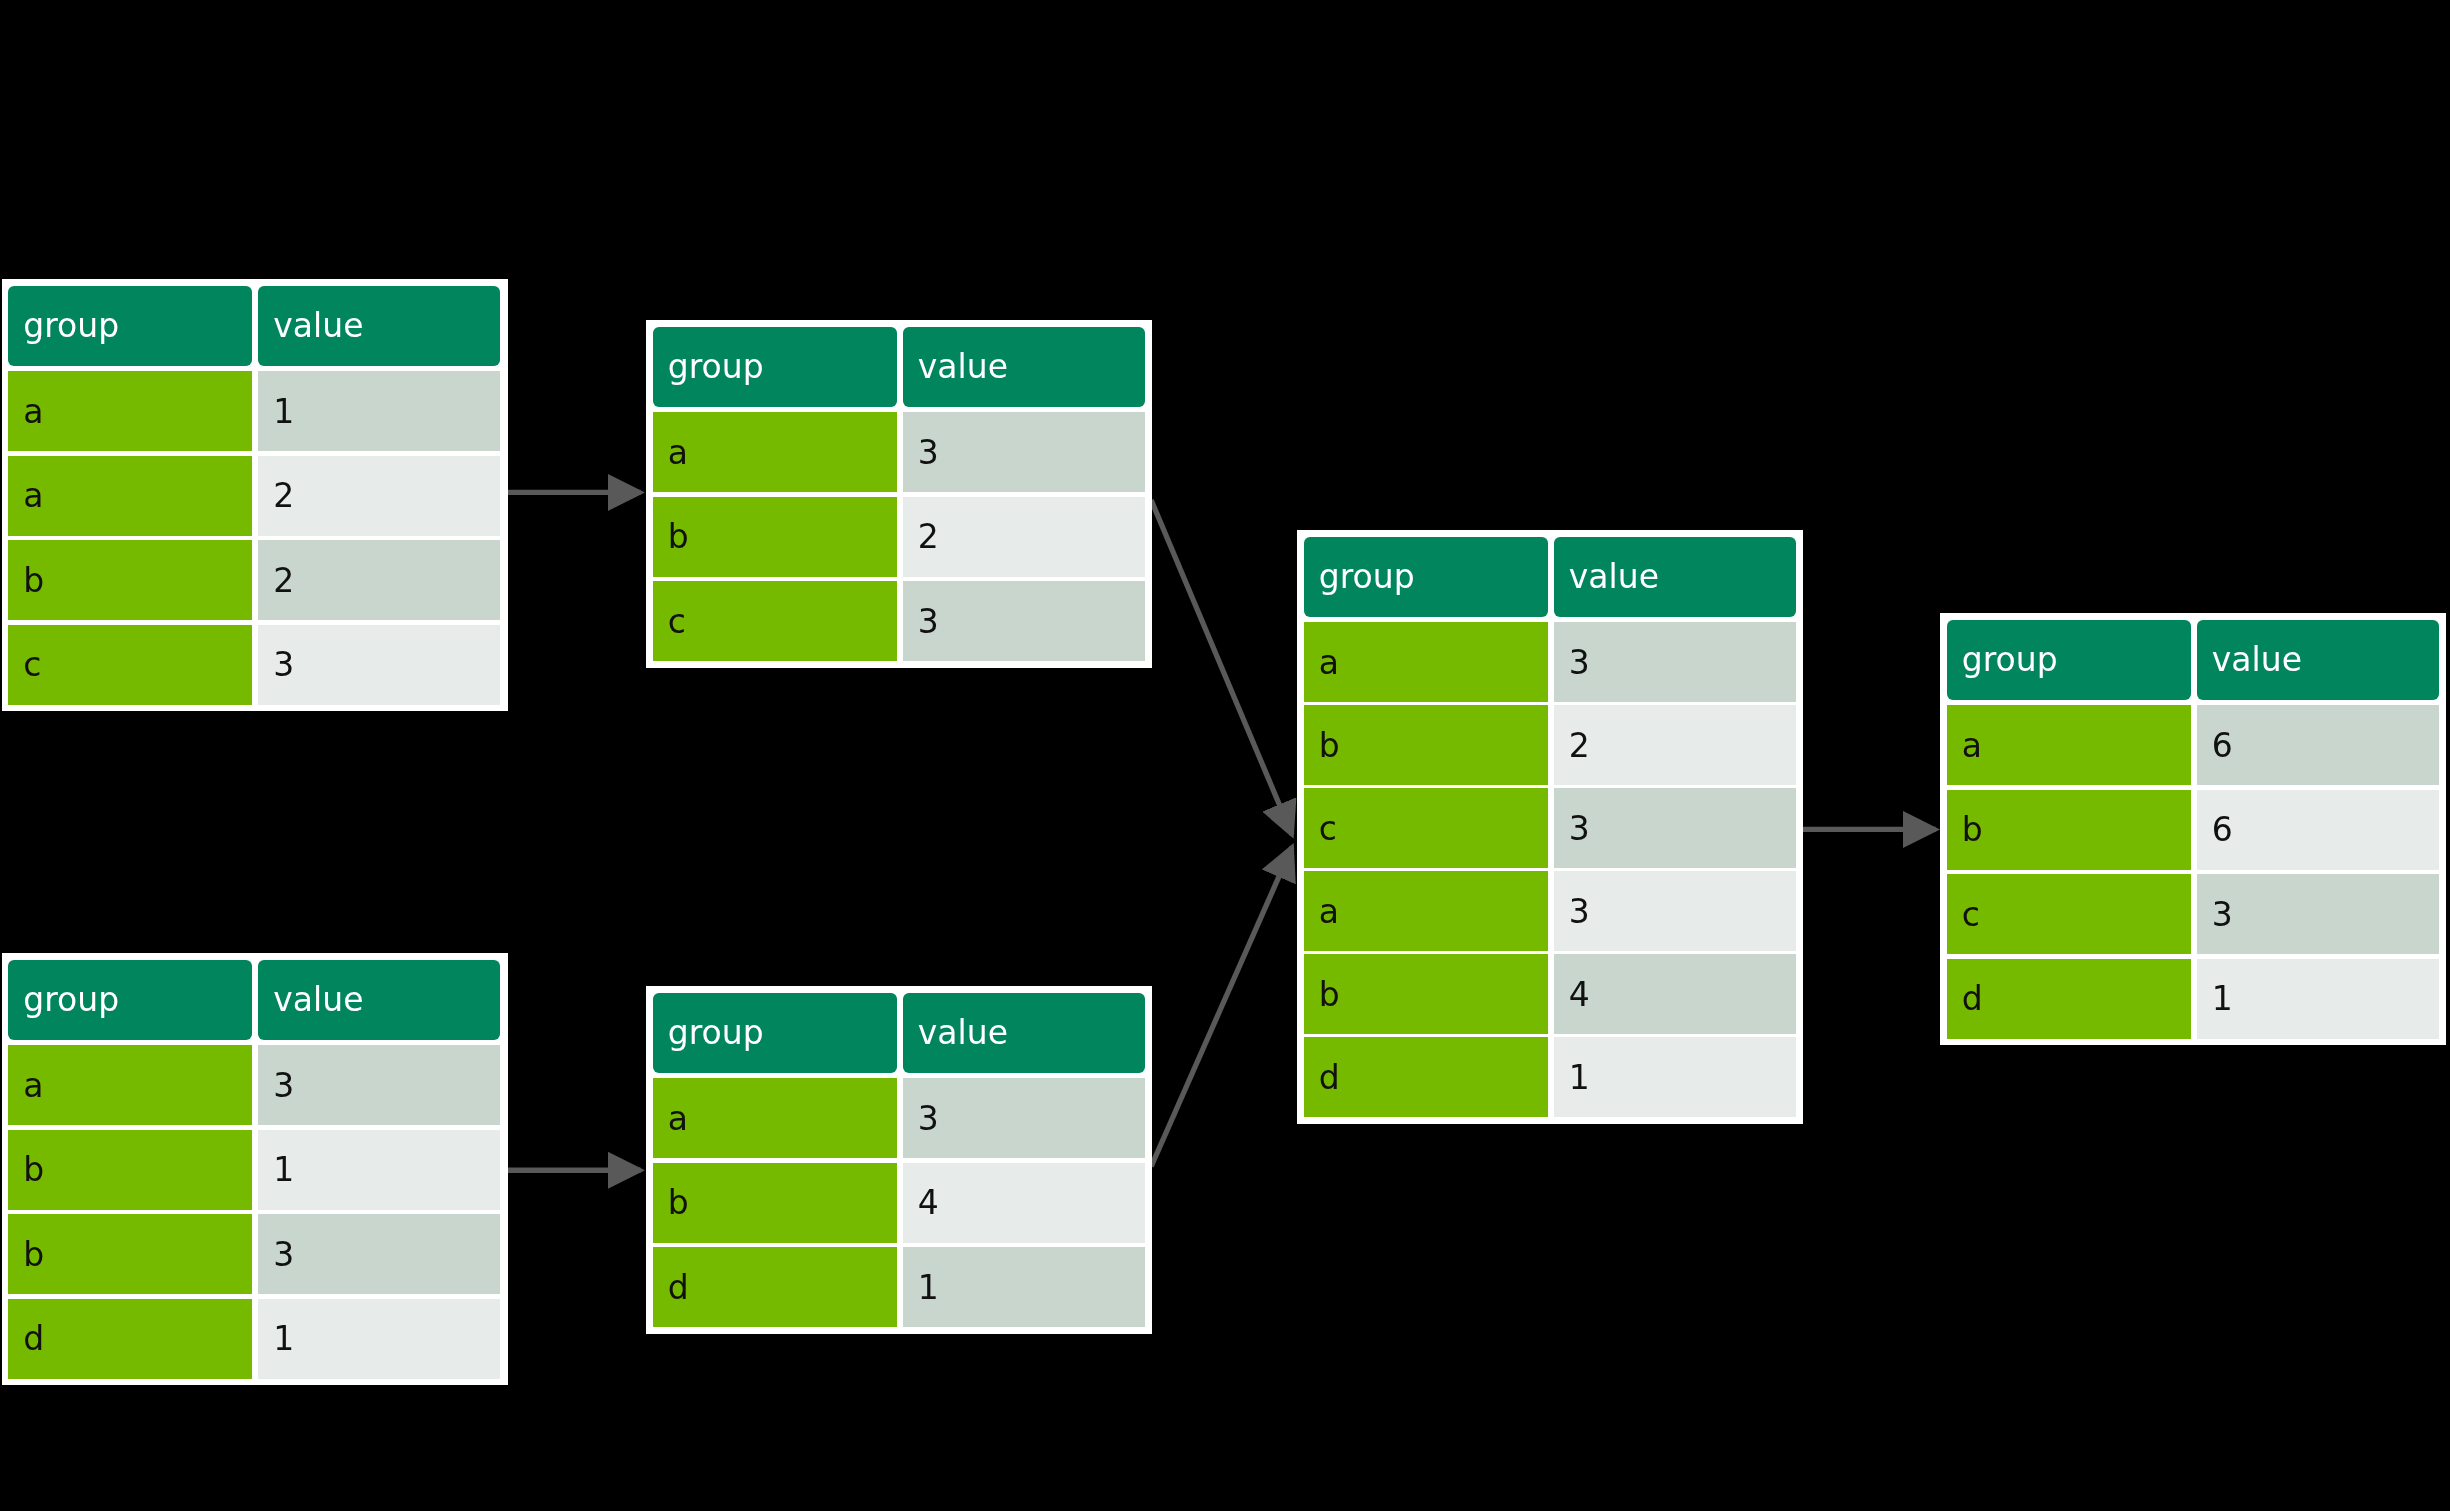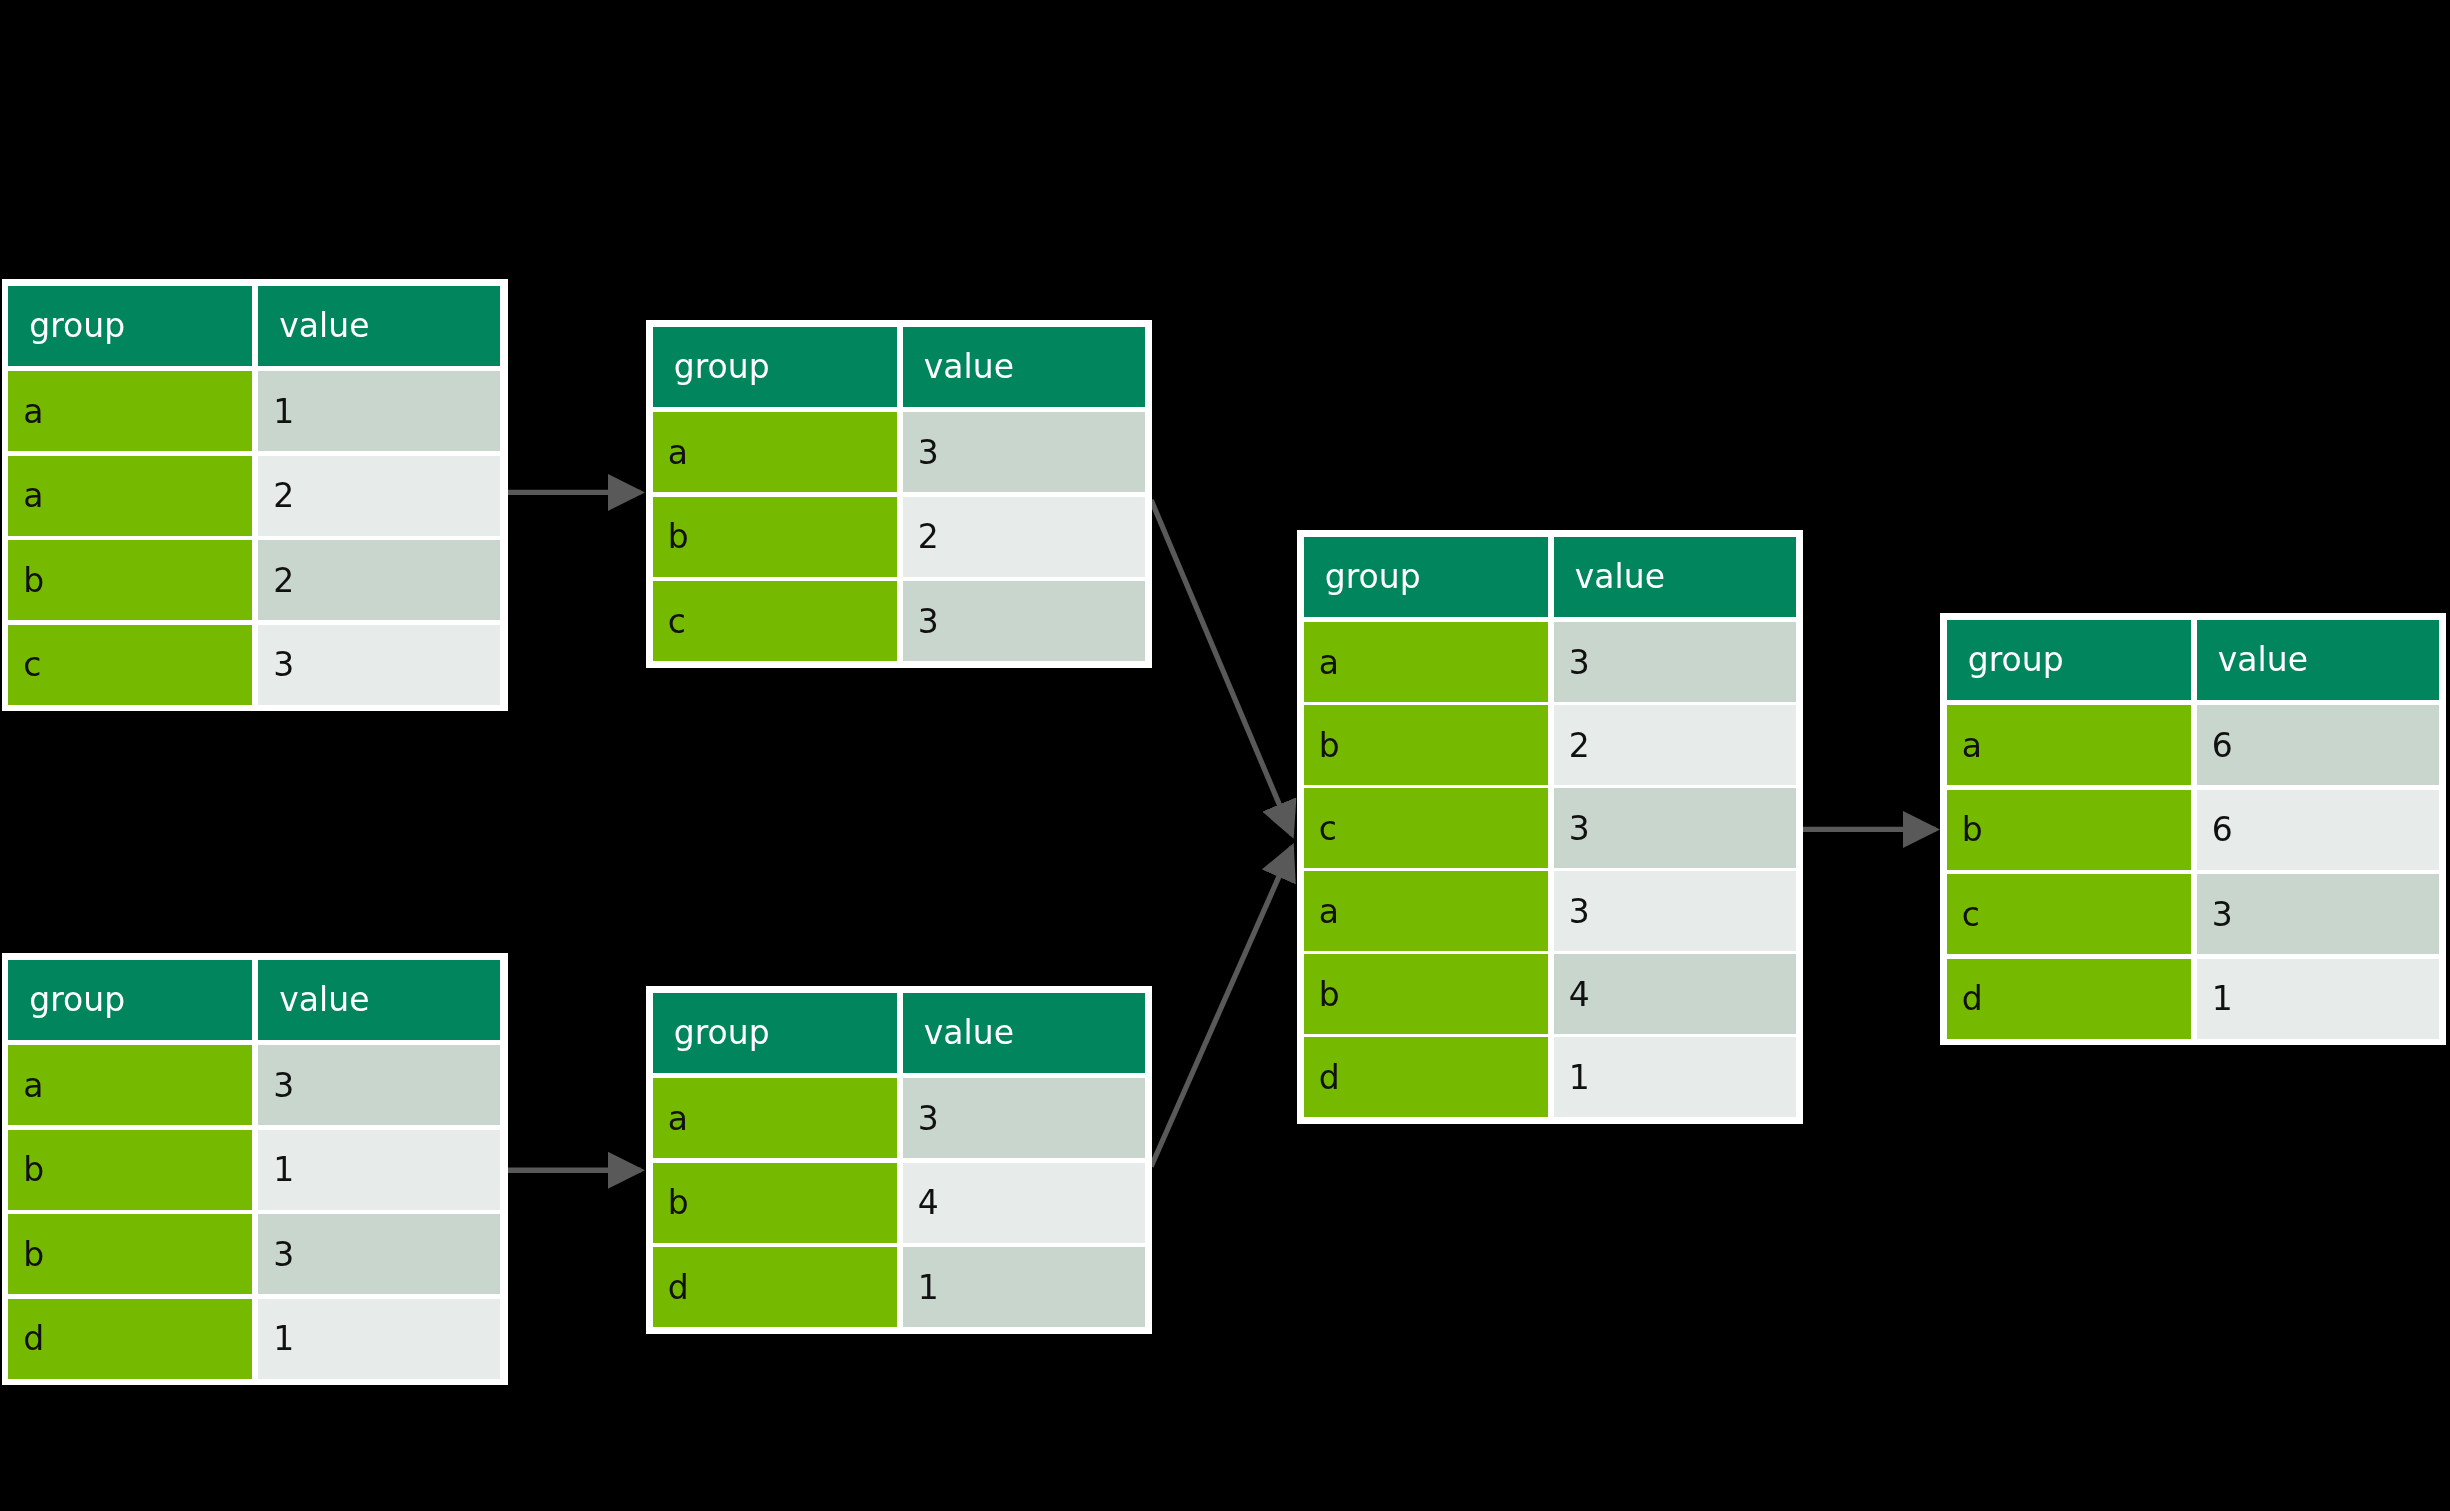--- a/index.html
+++ b/index.html
@@ -50,23 +50,24 @@
   .dtable .brow + .brow {
     margin-top: 4.5px;
   }
   .hcell {
     background: #00855C;
     color: #FFFFFF;
     font-size: 33px;
     line-height: 1;
     display: flex;
     align-items: center;
-    padding-left: 21px;
+    padding-left: 15px;
     box-sizing: border-box;
     font-weight: 400;
+    border-radius: 6px;
   }
   .gcell {
     background: #76BA00;
     color: #111111;
     font-size: 33px;
     line-height: 1;
     display: flex;
     align-items: center;
     padding-left: 15px;
     box-sizing: border-box;

